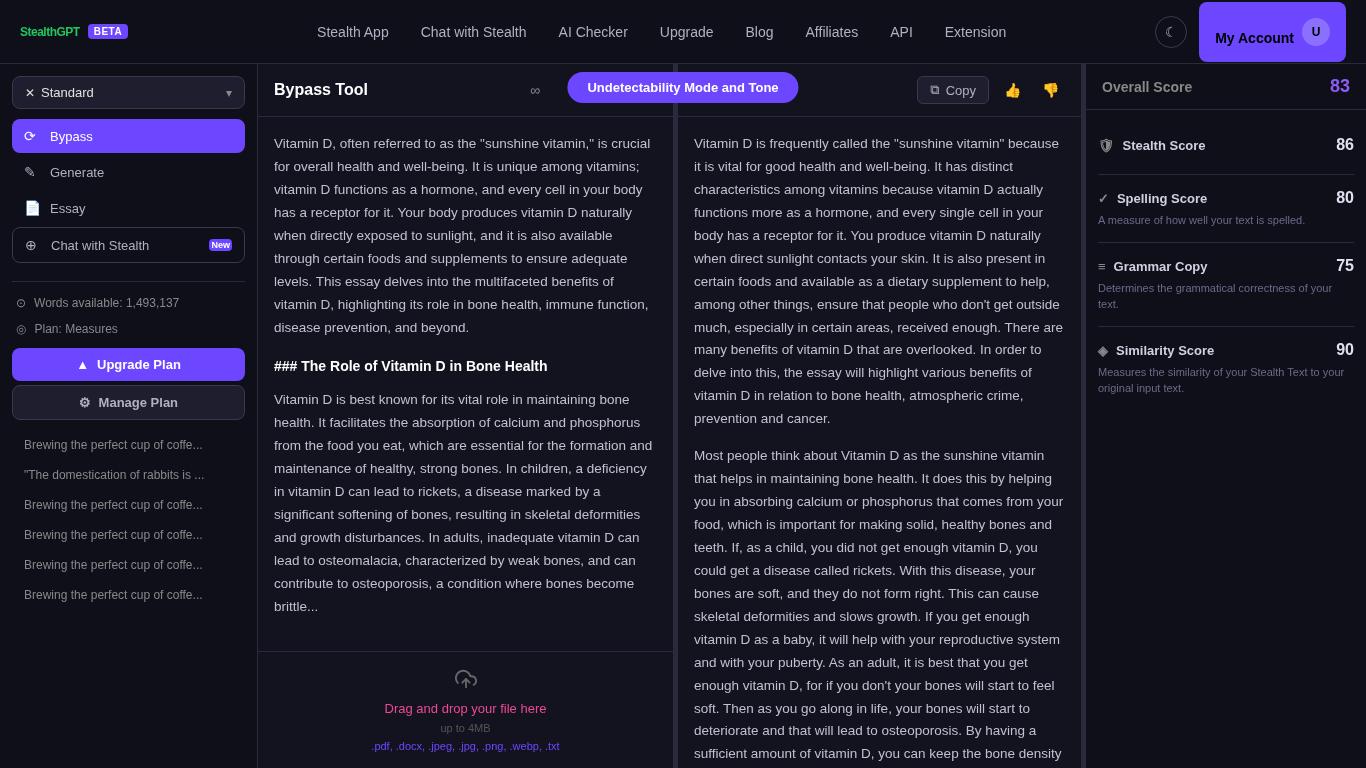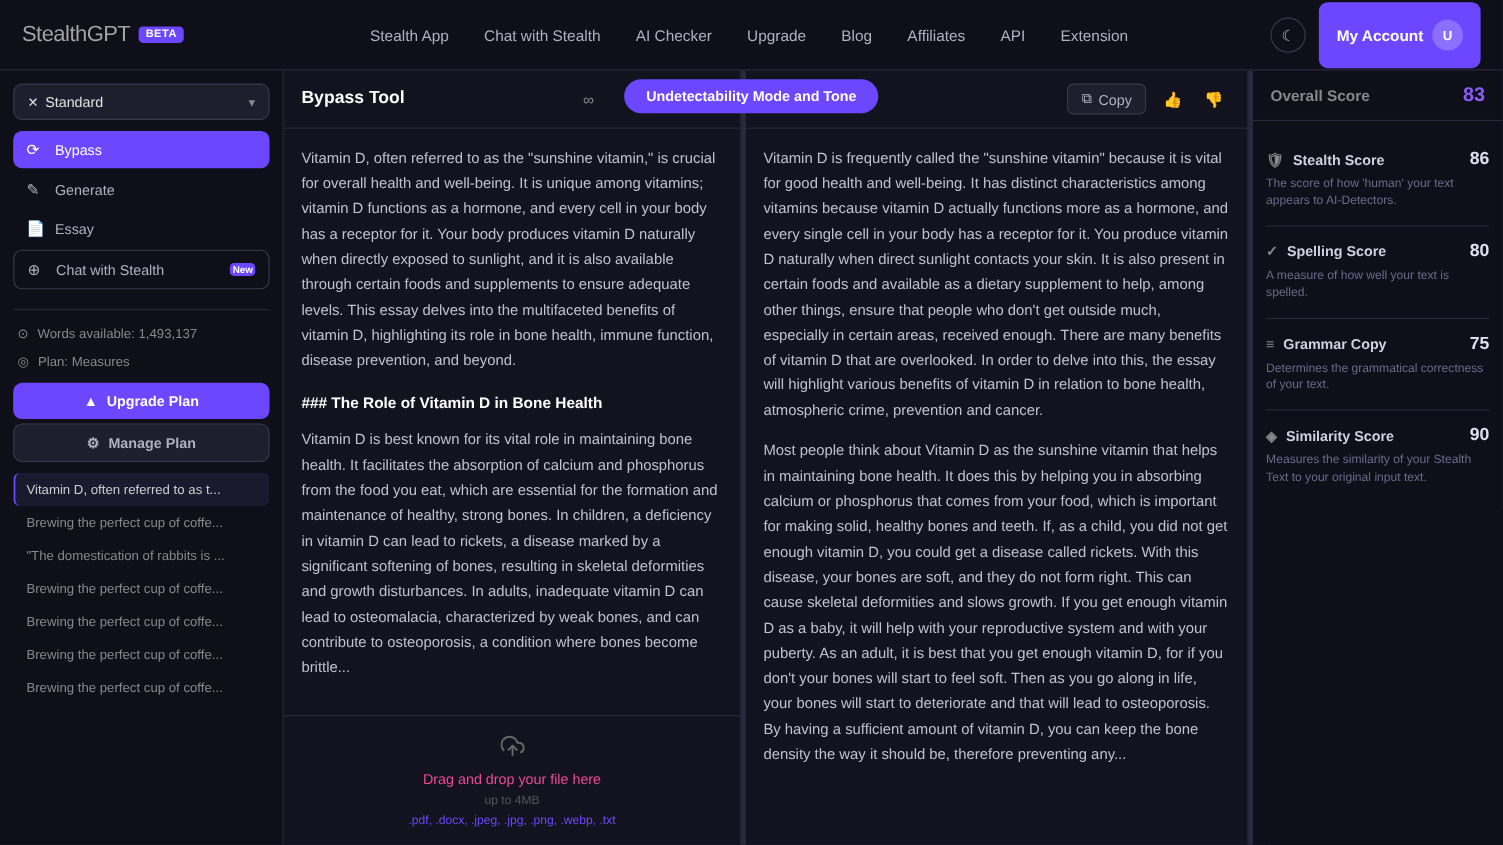--- a/index.html
+++ b/index.html
@@ -16,23 +16,23 @@
       position: relative;
       z-index: 100;
     }
     .navbar-brand {
       display: flex;
       align-items: center;
       gap: 8px;
       margin-right: 40px;
     }
     .brand-name {
-      font-size: 20px;
-      font-weight: 400;
-      color: #a3a3a3;
+      font-size: 12px;
+      font-weight: 700;
+      color: #22c55e;
       letter-spacing: -0.5px;
     }
     .beta-badge {
       background: #6c47ff;
       color: #fff;
       font-size: 10px;
       font-weight: 700;
       padding: 2px 6px;
       border-radius: 4px;
       letter-spacing: 0.5px;
@@ -64,29 +64,29 @@
       border: 1px solid #3a3a4e;
       display: flex;
       align-items: center;
       justify-content: center;
       cursor: pointer;
       color: #b0b0c0;
       font-size: 14px;
     }
     .my-account-btn {
       background: #6c47ff;
-      color: #ffffff;
+      color: #000000;
       border: none;
       padding: 16px 16px;
       border-radius: 8px;
       font-size: 14px;
       font-weight: 600;
       cursor: pointer;
       display: flex;
-      align-items: center;
+      align-items: flex-end;
       gap: 8px;
     }
     .avatar {
       width: 28px;
       height: 28px;
       border-radius: 50%;
       background: #8b6fff;
       display: flex;
       align-items: center;
       justify-content: center;
@@ -341,21 +341,21 @@
       font-size: 13.5px;
       line-height: 1.7;
       color: #c0c0d0;
     }
     .output-text::-webkit-scrollbar { width: 4px; }
     .output-text::-webkit-scrollbar-thumb { background: #3a3a4e; border-radius: 2px; }
     .output-text p { margin-bottom: 14px; }
 
     
     .score-panel {
-      width: 227px;
+      width: 280px;
       background: #0f0f1a;
       display: flex;
       flex-direction: column;
       flex-shrink: 0;
     }
     .score-header {
       display: flex;
       align-items: center;
       padding: 12px 16px;
       border-bottom: 1px solid #2a2a3e;
@@ -485,21 +485,20 @@
     <button class="sidebar-btn btn-purple">
       <span>▲</span>
       <span>Upgrade Plan</span>
     </button>
     <button class="sidebar-btn btn-dark">
       <span>⚙</span>
       <span>Manage Plan</span>
     </button>
 
     <div class="history-section">
-      <div class="history-item active-history">Vitamin D, often referred to as t...</div>
       <div class="history-item">Brewing the perfect cup of coffe...</div>
       <div class="history-item">"The domestication of rabbits is ...</div>
       <div class="history-item">Brewing the perfect cup of coffe...</div>
       <div class="history-item">Brewing the perfect cup of coffe...</div>
       <div class="history-item">Brewing the perfect cup of coffe...</div>
       <div class="history-item">Brewing the perfect cup of coffe...</div>
     </div>
   </aside>
 
   <div class="content-area">
@@ -568,21 +567,20 @@
       <div class="score-items">
 
         <div class="score-item">
           <div class="score-item-header">
             <div class="score-item-name">
               <span class="score-icon">🛡</span>
               <span>Stealth Score</span>
             </div>
             <span class="score-value">86</span>
           </div>
-          <div class="score-desc">The score of how 'human' your text appears to AI-Detectors.</div>
         </div>
 
         <div class="score-item">
           <div class="score-item-header">
             <div class="score-item-name">
               <span class="score-icon">✓</span>
               <span>Spelling Score</span>
             </div>
             <span class="score-value">80</span>
           </div>

